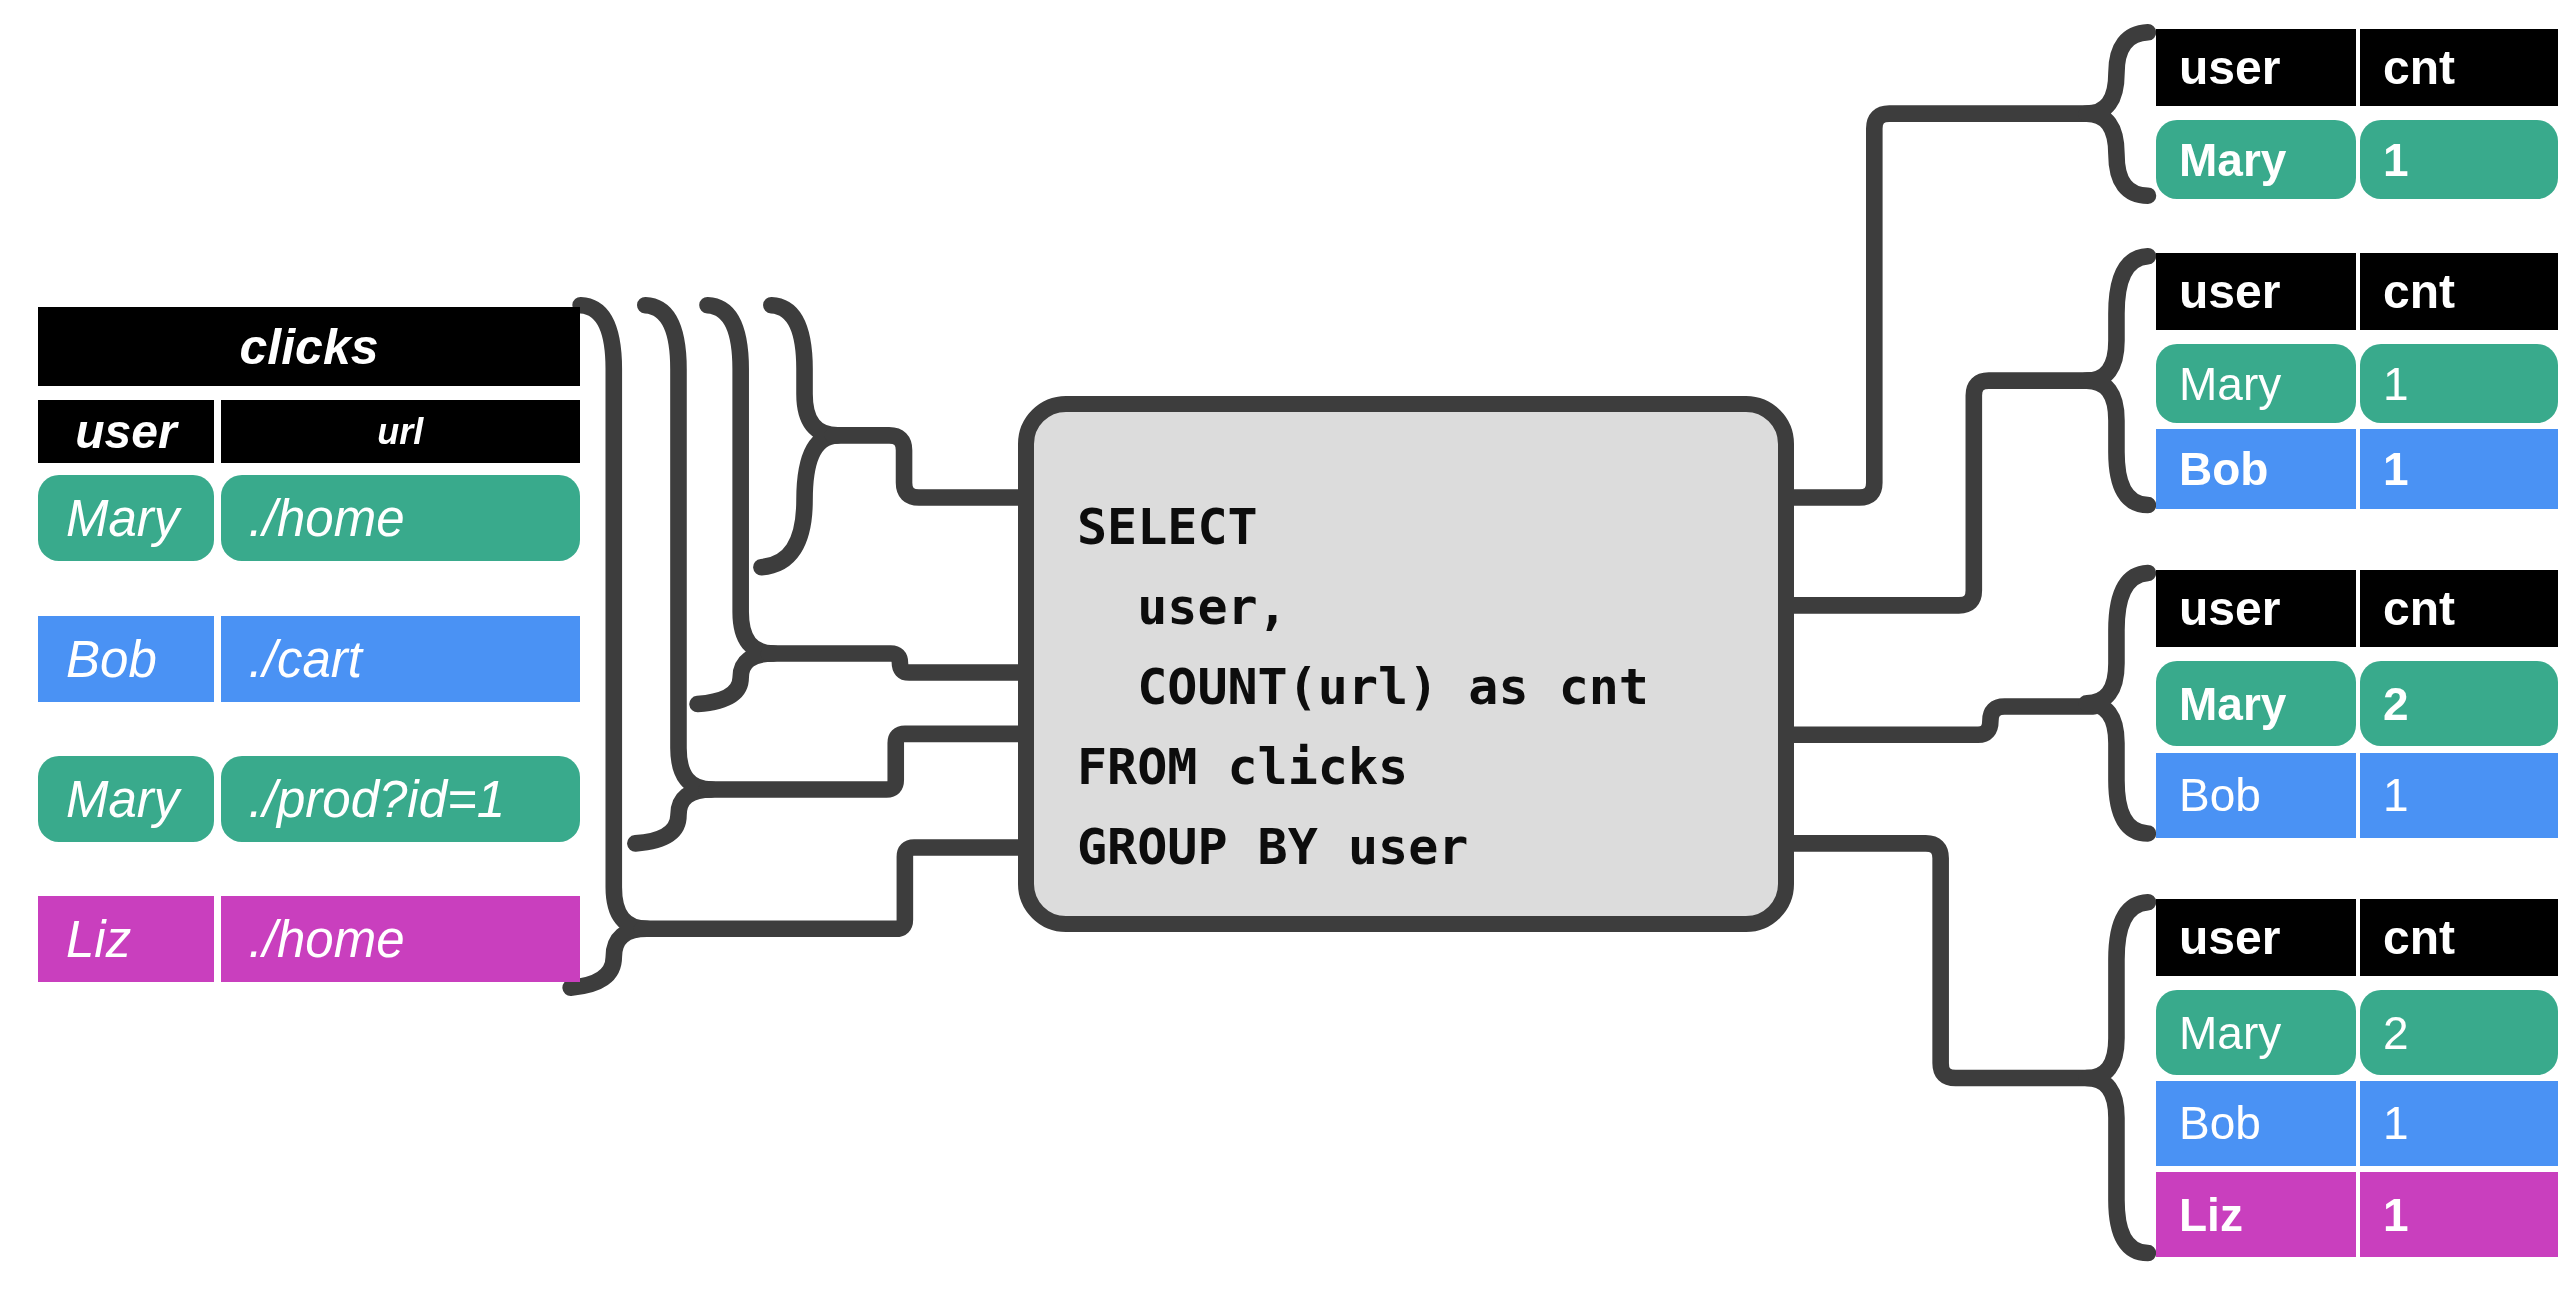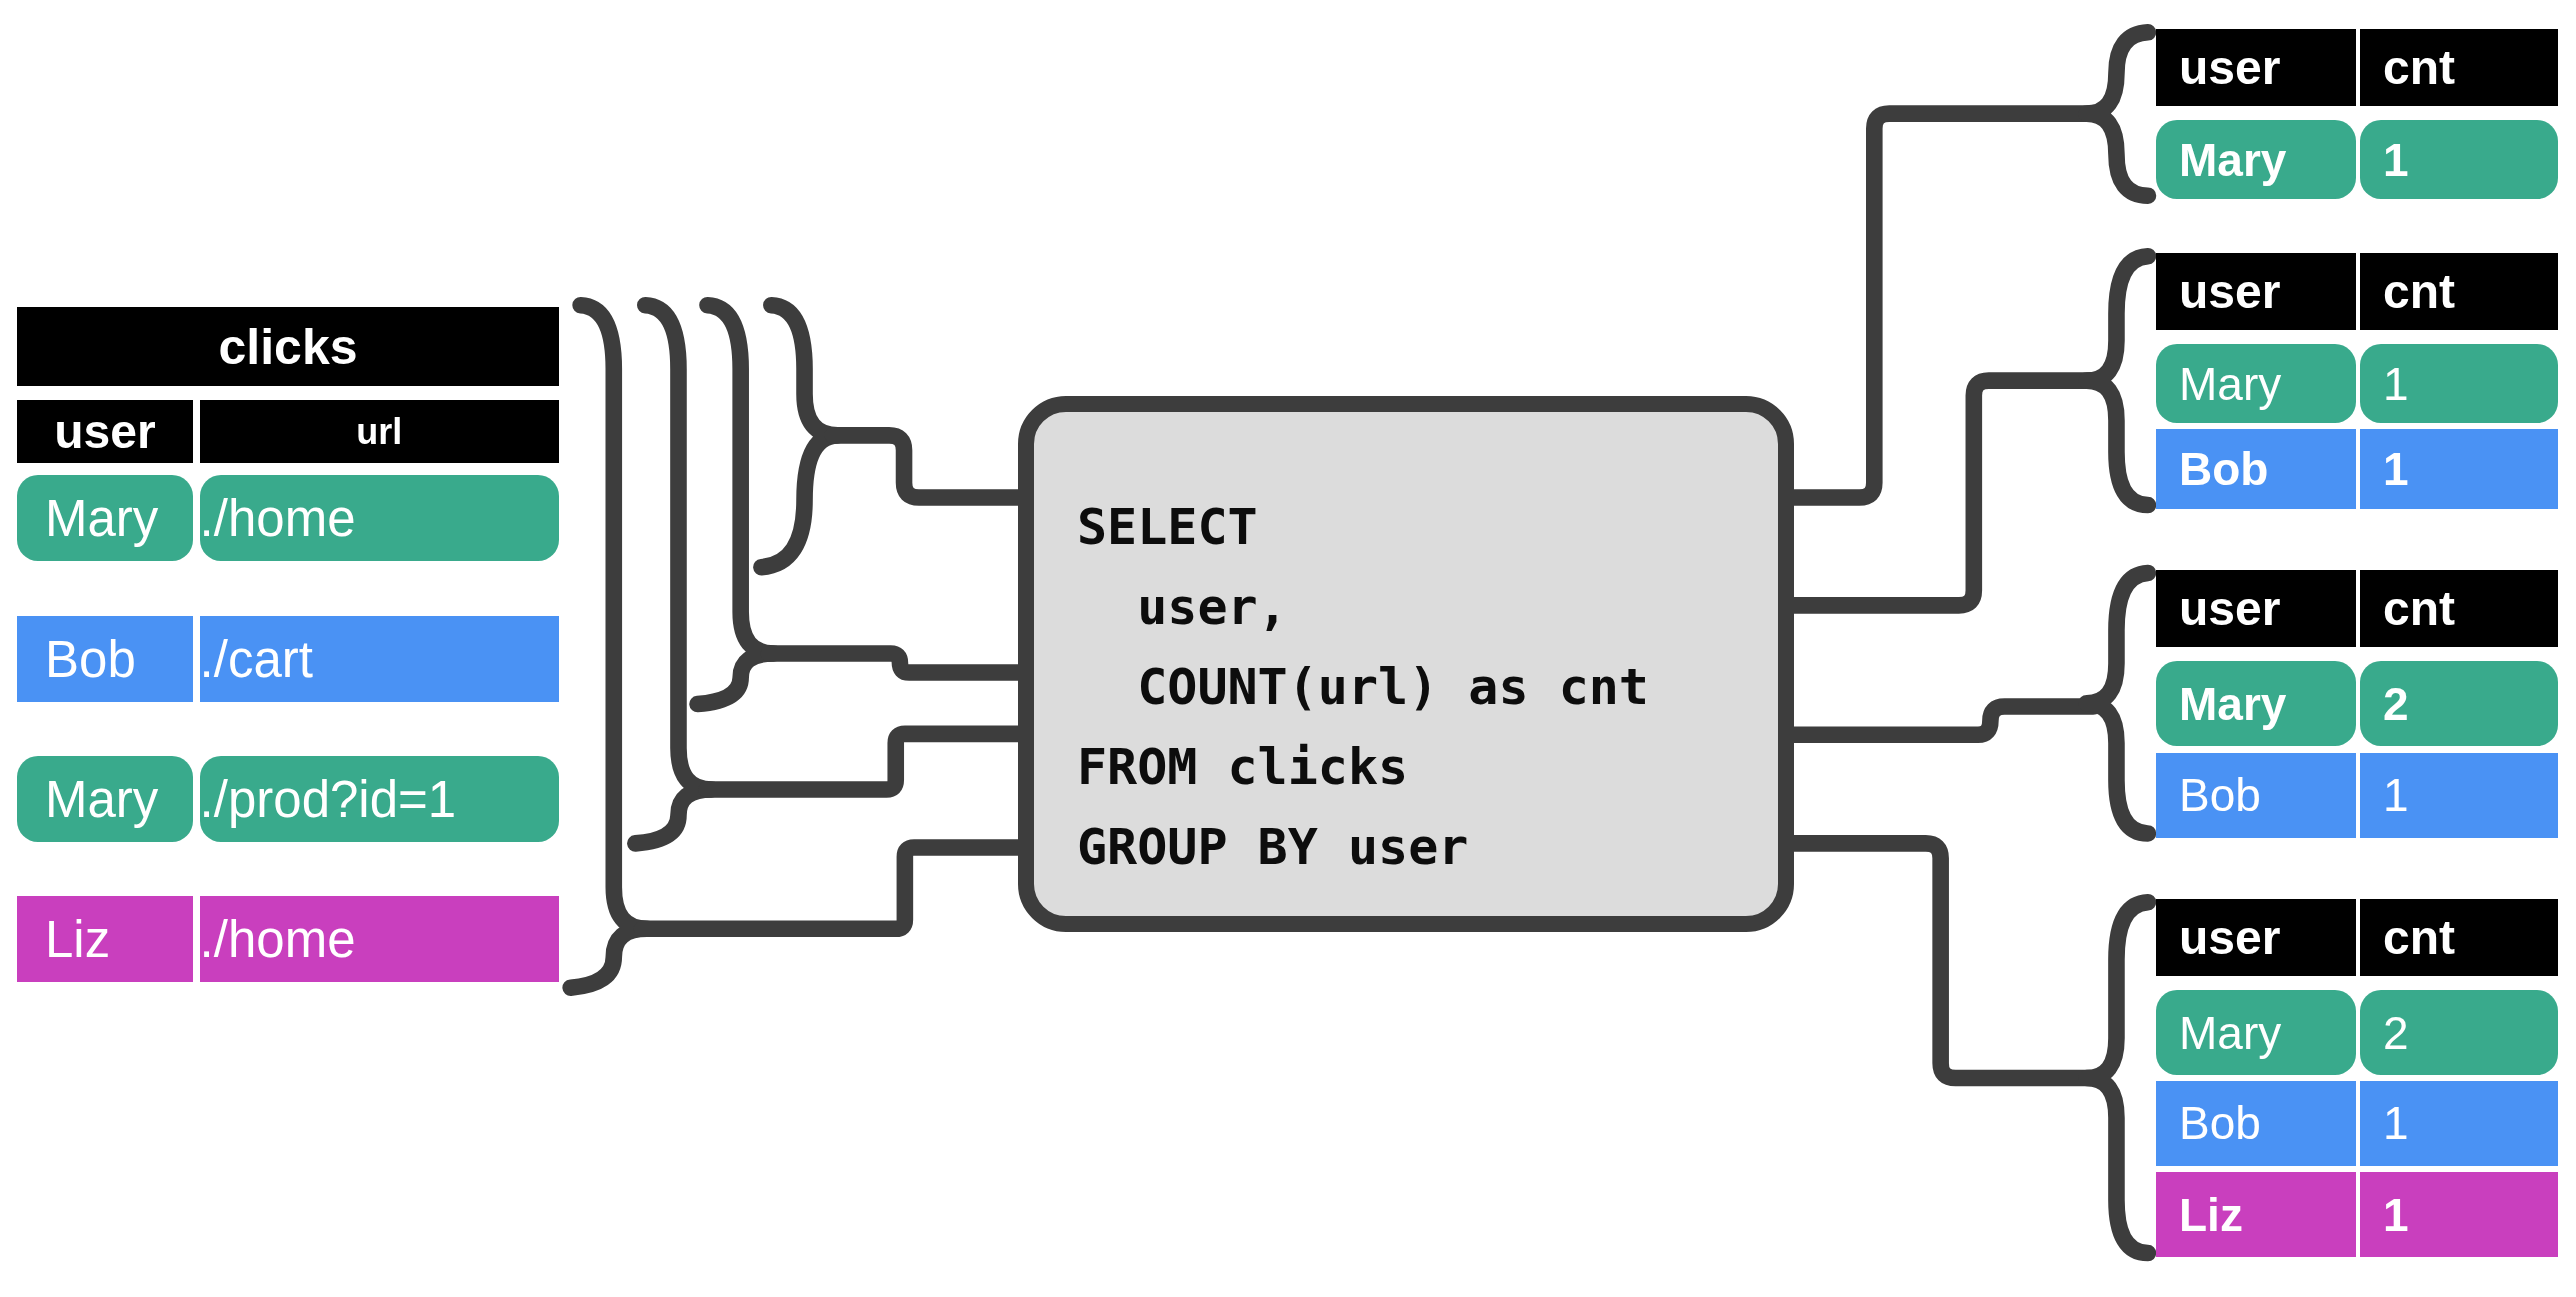--- a/index.html
+++ b/index.html
@@ -11,28 +11,28 @@
 
   
   .cell{box-sizing:border-box;display:flex;align-items:center;color:var(--white);}
   .black{background:var(--black);font-weight:bold;}
   .green{background:var(--green);border-radius:21px;}
   .blue{background:var(--blue);}
   .magenta{background:var(--magenta);}
   .bold{font-weight:bold;}
 
   
-  .ltable{position:absolute;left:17px;top:307px;width:542px;}
+  .ltable{position:absolute;left:38px;top:307px;width:542px;font-style:italic;}
   .ltable .title{height:79px;justify-content:center;font-size:50px;font-weight:bold;}
   .ltable .hdr{display:flex;margin-top:14px;height:63px;gap:6.6px;}
   .ltable .hdr .c1{width:176px;justify-content:center;font-size:48px;}
   .ltable .hdr .c2{flex:1;justify-content:center;font-size:36px;}
   .ltable .row{display:flex;height:86px;gap:6.6px;font-size:51px;}
   .ltable .row .c1{width:176px;padding-left:28px;}
-  .ltable .row .c2{flex:1;}
+  .ltable .row .c2{flex:1;padding-left:28px;}
   .mt15{margin-top:12.4px;}.mt66{margin-top:55px;}.mt65{margin-top:54px;}
 
   
   .rtable{position:absolute;left:2156px;width:402px;}
   .rtable .hdr{display:flex;height:77px;gap:4.1px;}
   .rtable .hdr .c1{width:200px;padding-left:23px;font-size:48px;}
   .rtable .hdr .c2{flex:1;padding-left:23px;font-size:48px;text-align:right;}
   .rtable .row{display:flex;gap:4.1px;font-size:46px;}
   .rtable .row .c1{width:200px;padding-left:23px;}
   .rtable .row .c2{flex:1;padding-left:23px;}

